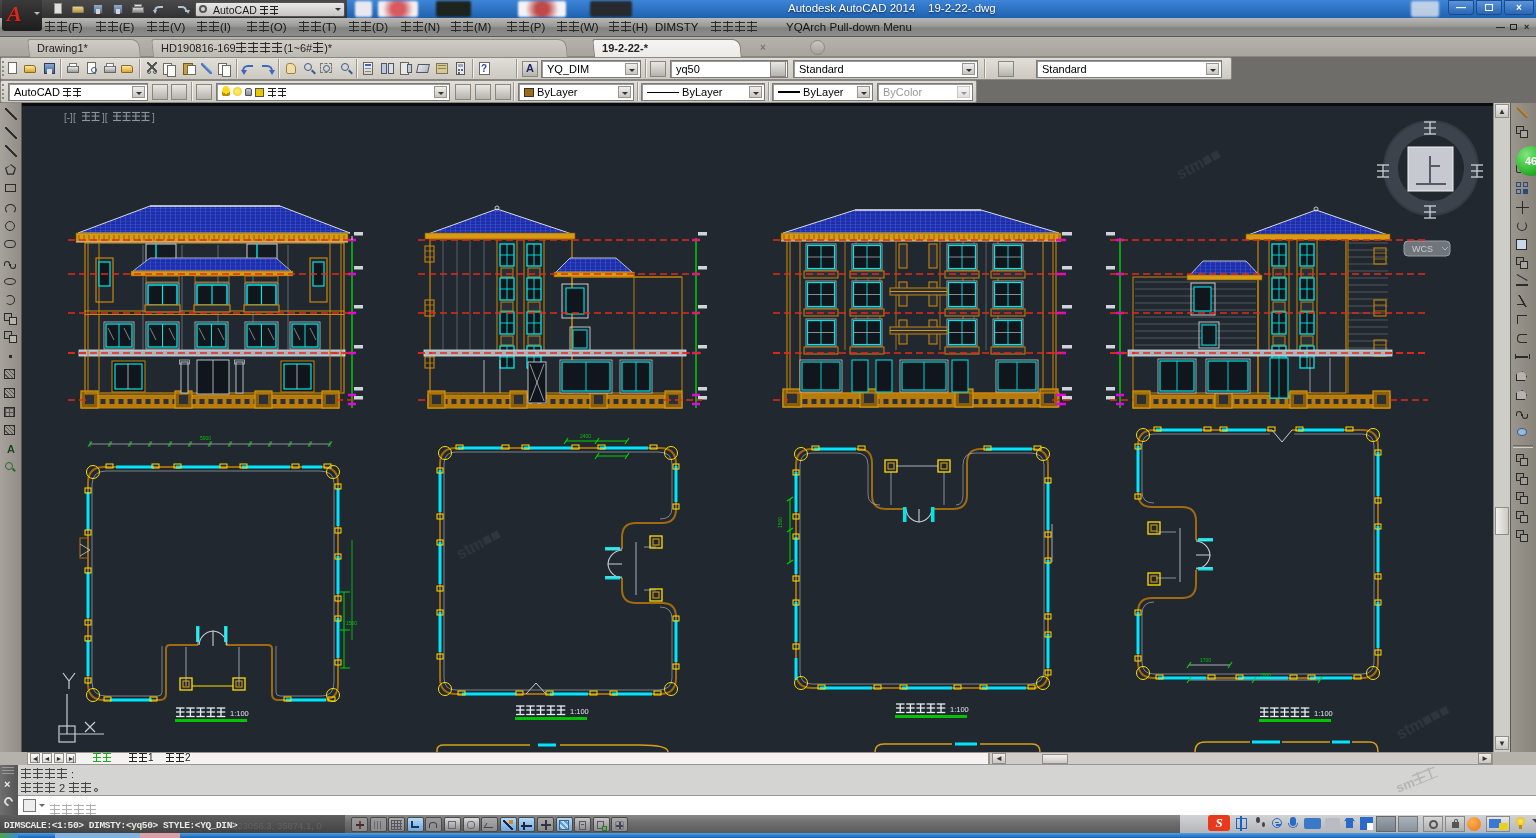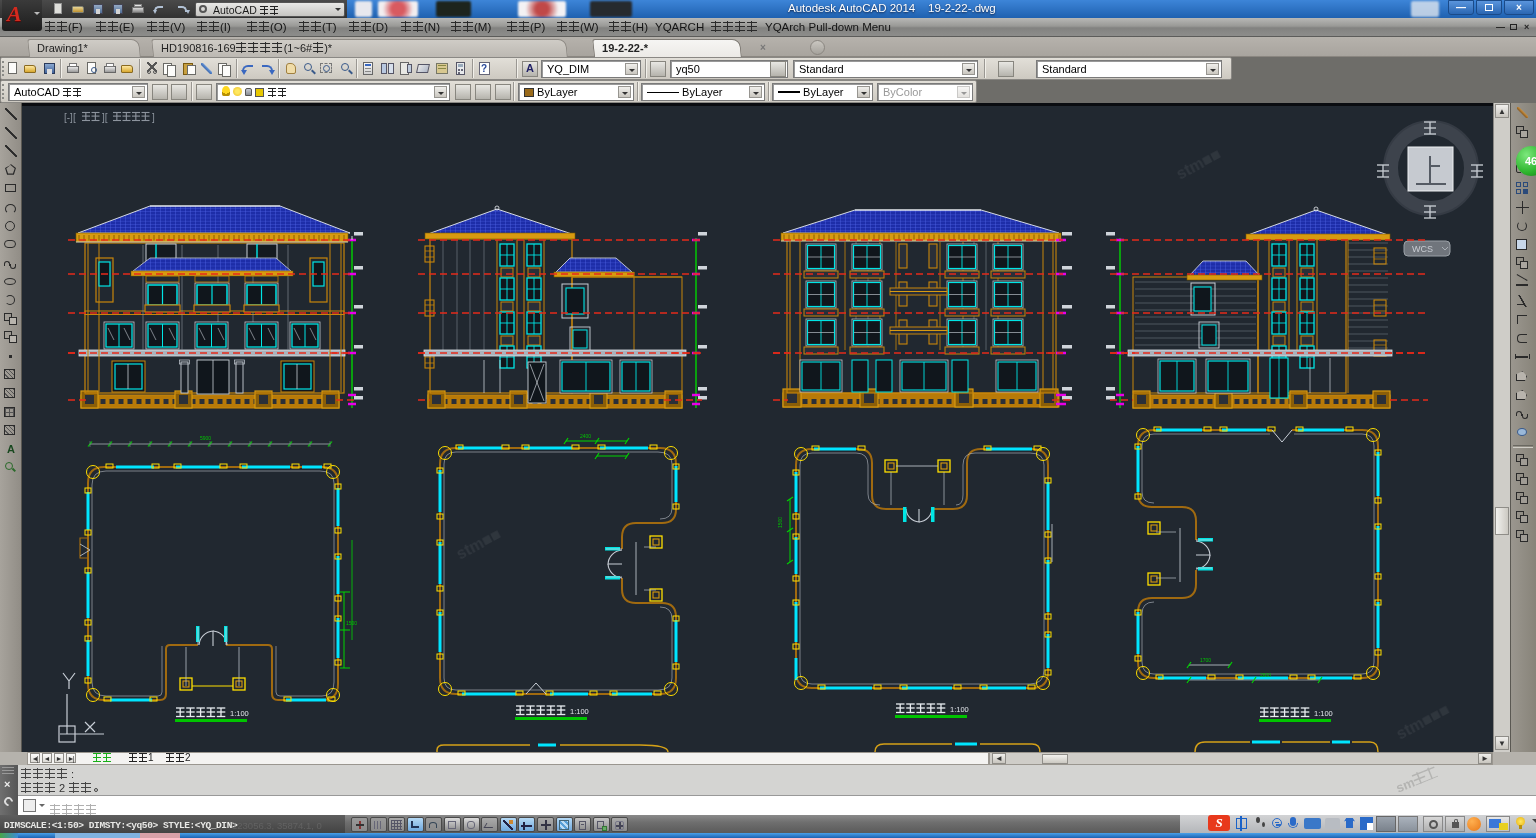--- a/index.html
+++ b/index.html
@@ -138,23 +138,23 @@
       <div class="mi" style="left:146px"><i class="cj"></i><i class="cj"></i>(V)</div>
       <div class="mi" style="left:196px"><i class="cj"></i><i class="cj"></i>(I)</div>
       <div class="mi" style="left:246px"><i class="cj"></i><i class="cj"></i>(O)</div>
       <div class="mi" style="left:298px"><i class="cj"></i><i class="cj"></i>(T)</div>
       <div class="mi" style="left:348px"><i class="cj"></i><i class="cj"></i>(D)</div>
       <div class="mi" style="left:400px"><i class="cj"></i><i class="cj"></i>(N)</div>
       <div class="mi" style="left:450px"><i class="cj"></i><i class="cj"></i>(M)</div>
       <div class="mi" style="left:506px"><i class="cj"></i><i class="cj"></i>(P)</div>
       <div class="mi" style="left:556px"><i class="cj"></i><i class="cj"></i>(W)</div>
       <div class="mi" style="left:608px"><i class="cj"></i><i class="cj"></i>(H)</div>
-      <div class="mi" style="left:655px">YQARCH</div>
+      <div class="mi" style="left:655px">DIMSTY</div>
       <div class="mi" style="left:710px"><i class="cj"></i><i class="cj"></i><i class="cj"></i><i class="cj"></i></div>
-      <div class="mi" style="left:765px">YQArch Pull-down Menu</div>
+      <div class="mi" style="left:786px">YQArch Pull-down Menu</div>
       <div class="mwb" style="left:1496px">—</div>
       <div class="mwb" style="left:1510px"><span style="display:inline-block;width:7px;height:6px;border:1.2px solid #222"></span></div>
       <div class="mwb" style="left:1524px">×</div>
     </div>
 
   <div class="abs" id="tabsrow">
     <div class="ftab" style="left:28px;width:112px;"><span>Drawing1*</span></div>
     <div class="ftab" style="left:152px;width:415px;"><span>HD190816-169<i class="cj"></i><i class="cj"></i><i class="cj"></i><i class="cj"></i>(1~6#<i class="cj"></i>)*</span></div>
     <div class="ftab act" style="left:593px;width:148px;"><span><b>19-2-22-*</b></span></div>
     <div class="abs" style="left:760px;top:5px;color:#777;font:bold 10px 'Liberation Sans'">×</div>

